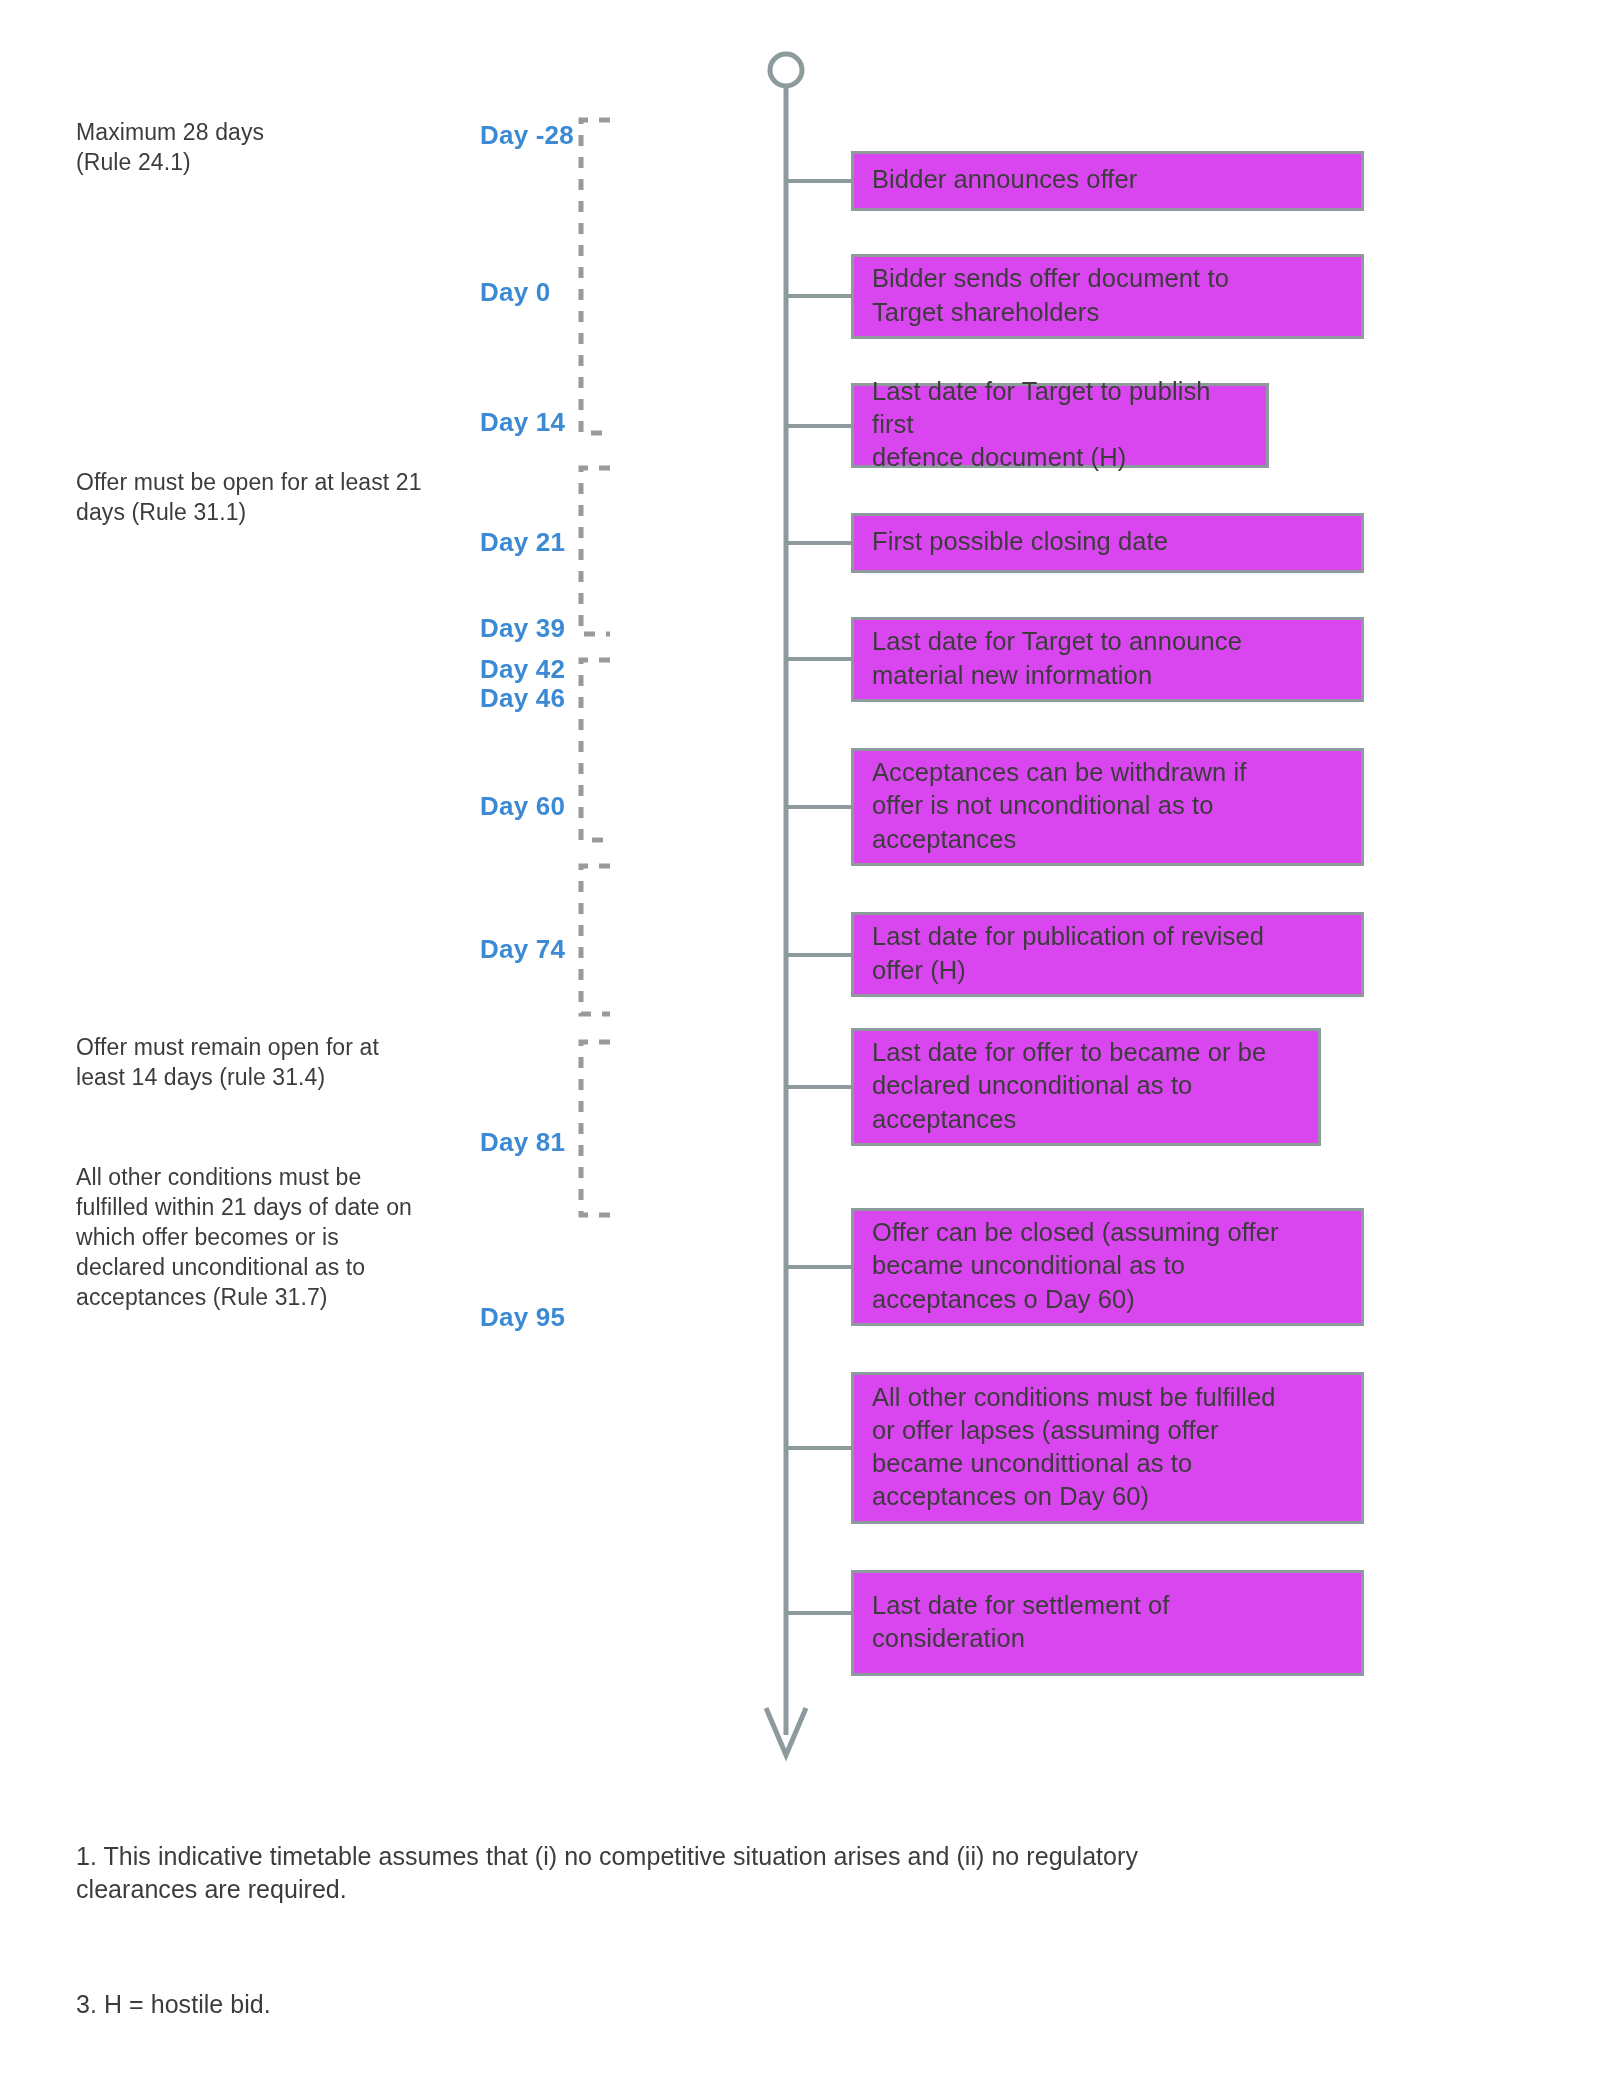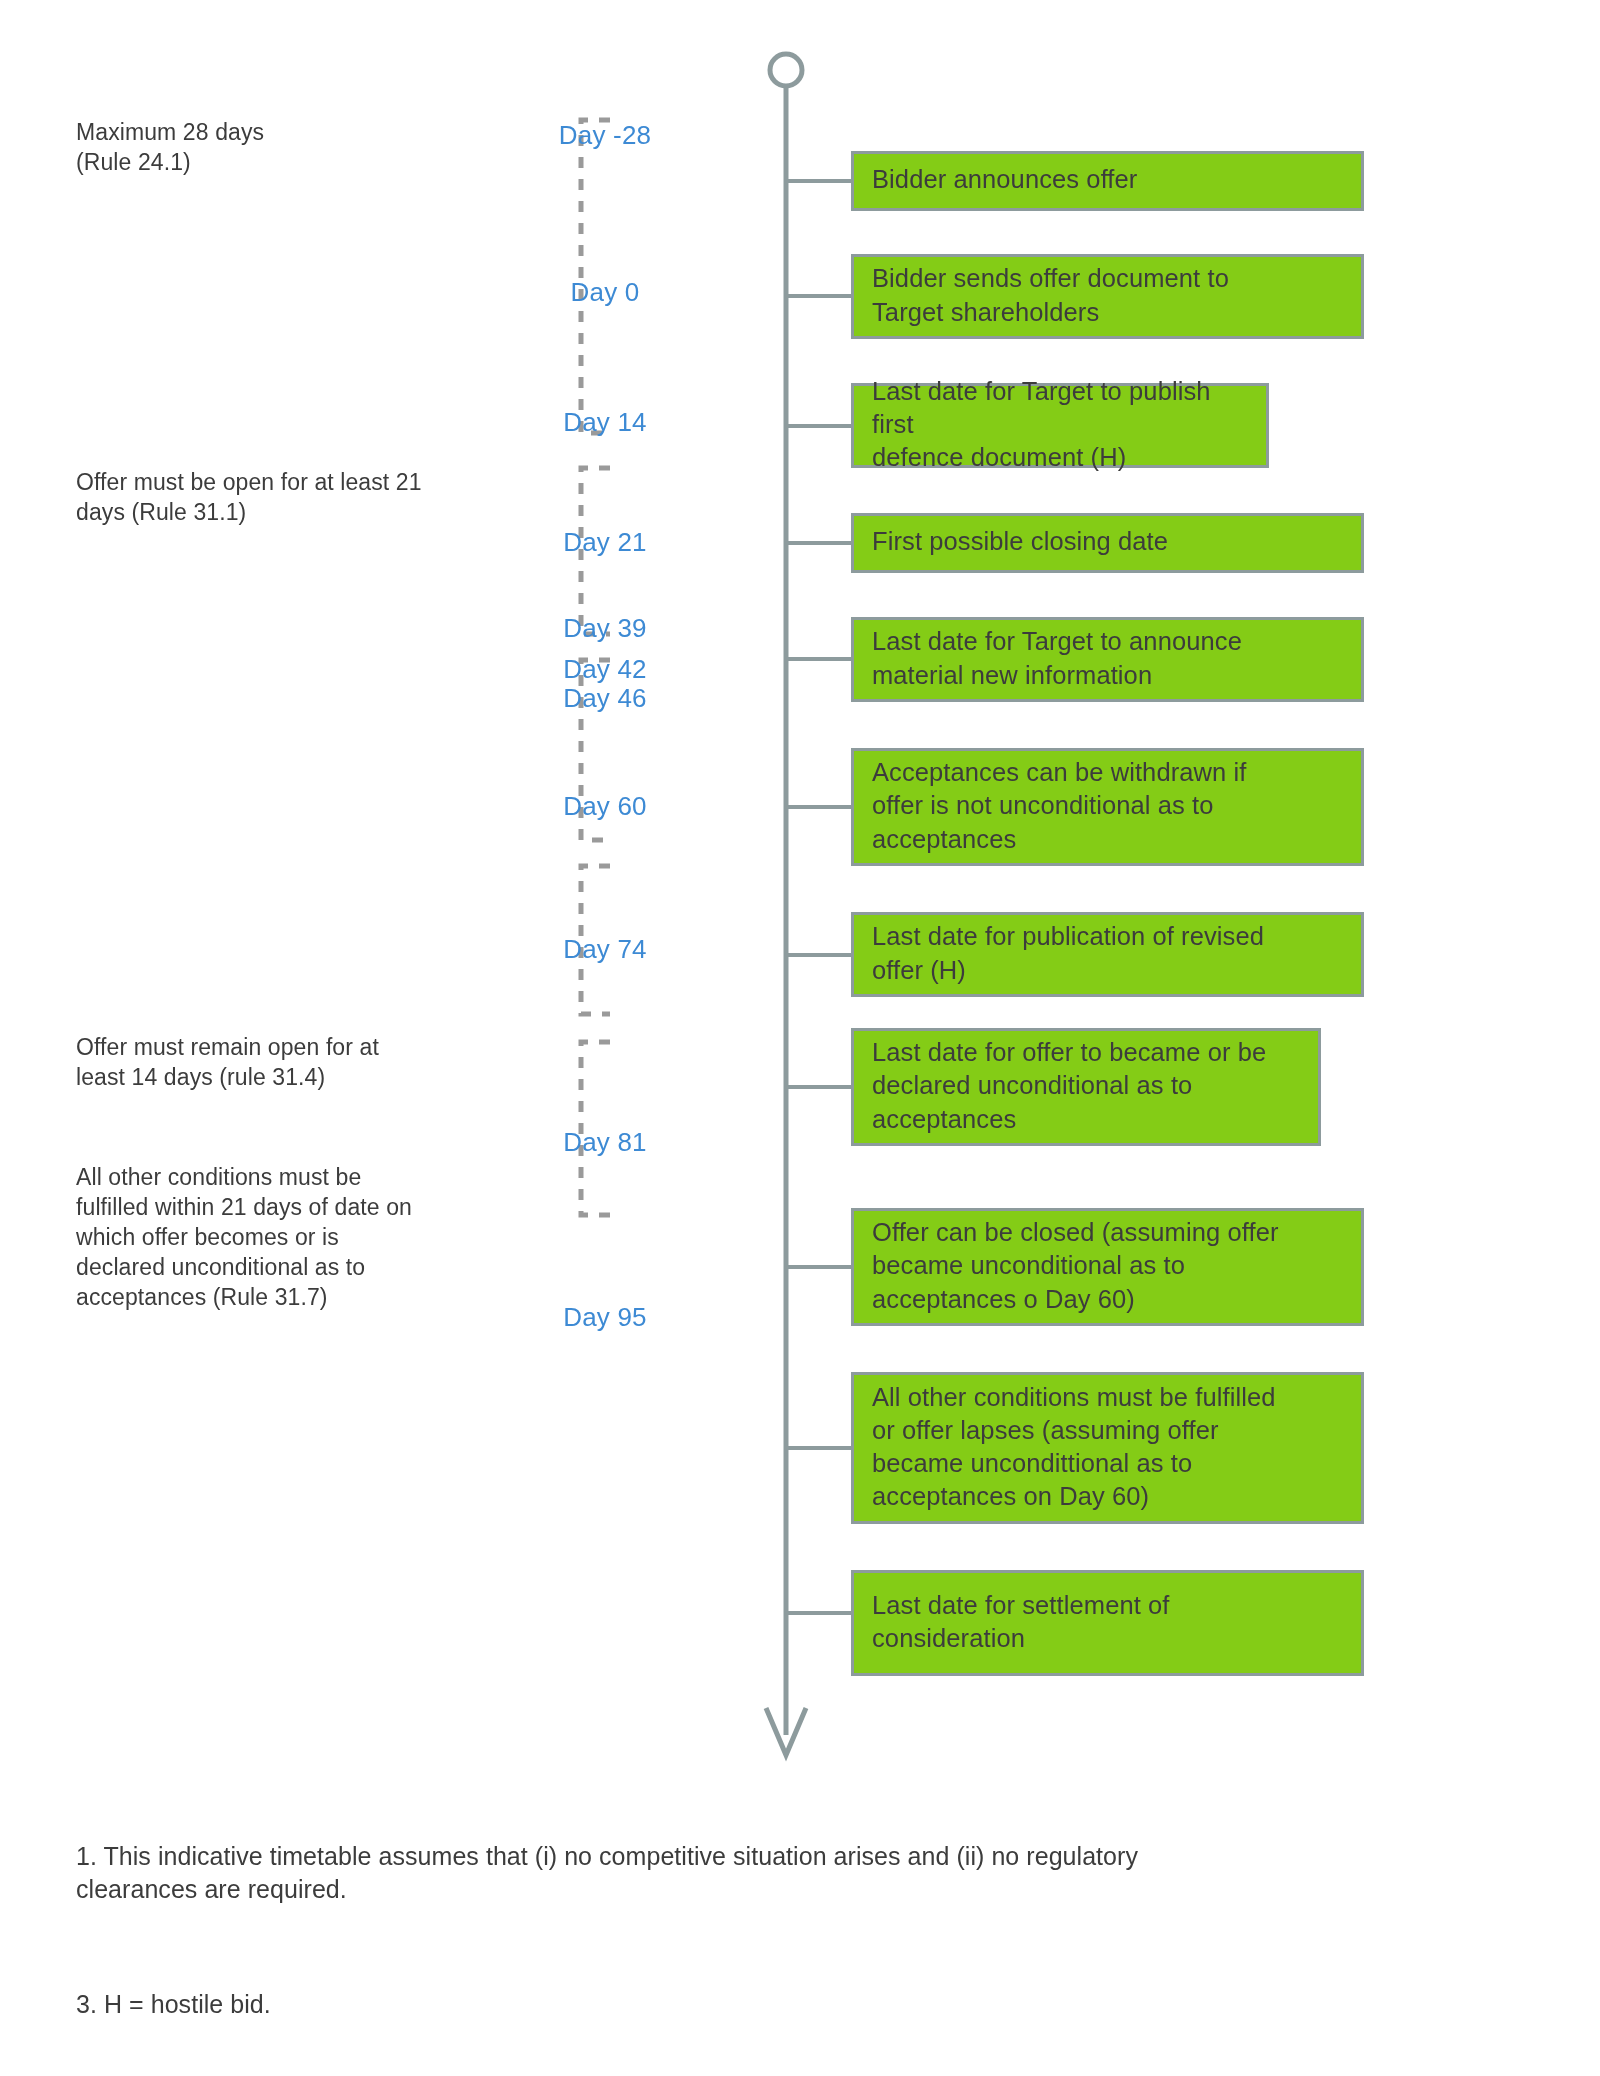--- a/index.html
+++ b/index.html
@@ -38,33 +38,33 @@
     line-height: 1.30;
     color: #3c3c3c;
     letter-spacing: 0.1px;
     white-space: pre-line;
   }
 
   
   .day-label {
     position: absolute;
     font-size: 26px;
-    font-weight: normal;
+    font-weight: bold;
     color: #3d8ad4;
-    text-align: center;
+    text-align: left;
     letter-spacing: 0.2px;
     white-space: nowrap;
   }
 
   
   .event-box {
     position: absolute;
     box-sizing: border-box;
     border: 3px solid #8d9b9d;
-    background: #84cc16;
+    background: #d946ef;
     display: flex;
     align-items: center;
     padding: 6px 18px 8px 18px;
   }
   .event-box-text {
     font-size: 25.5px;
     line-height: 1.30;
     color: #3c3c3c;
     letter-spacing: 0.1px;
     white-space: pre-line;

